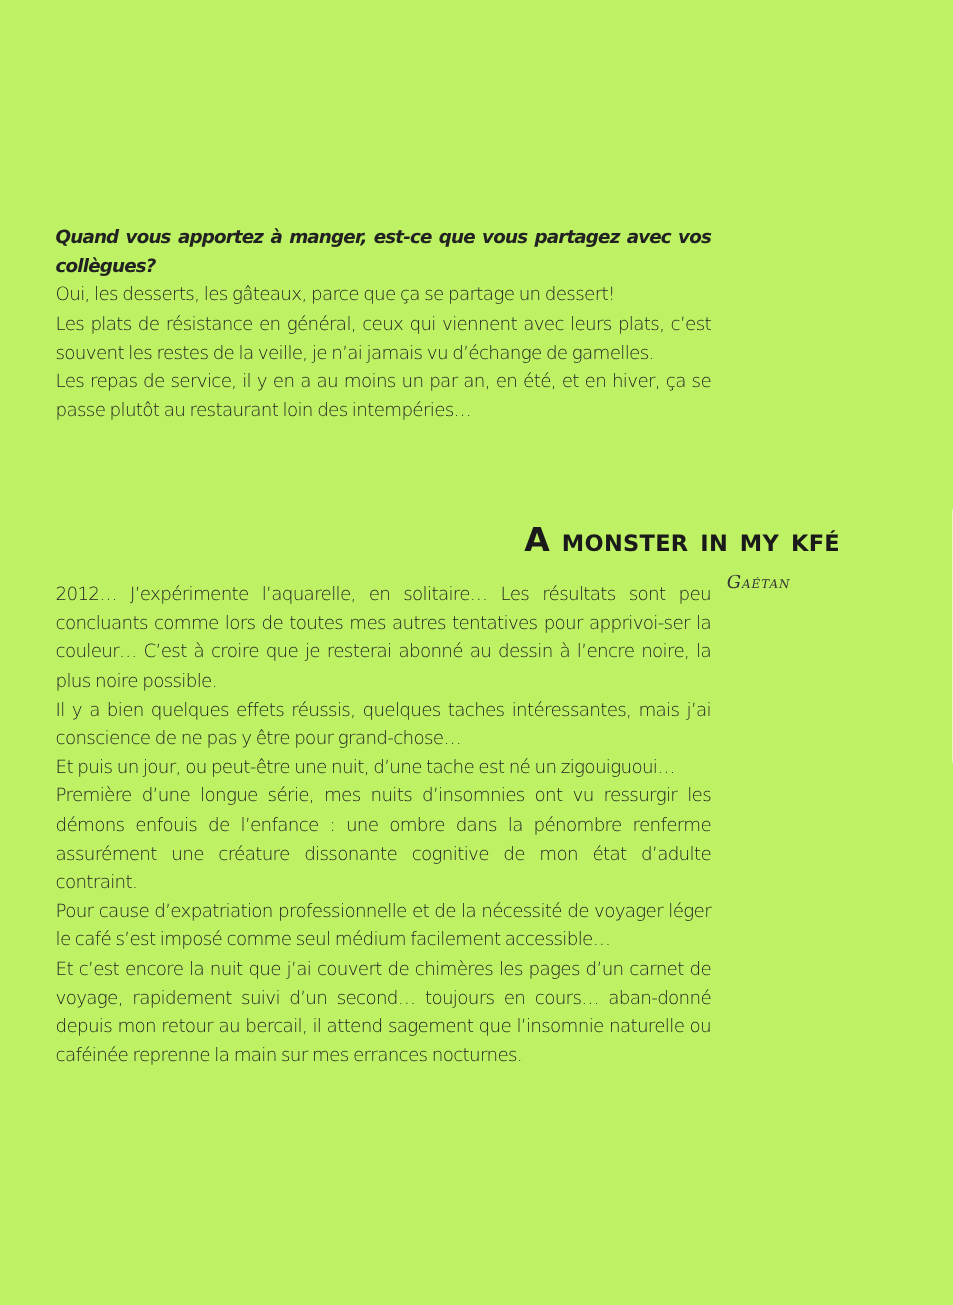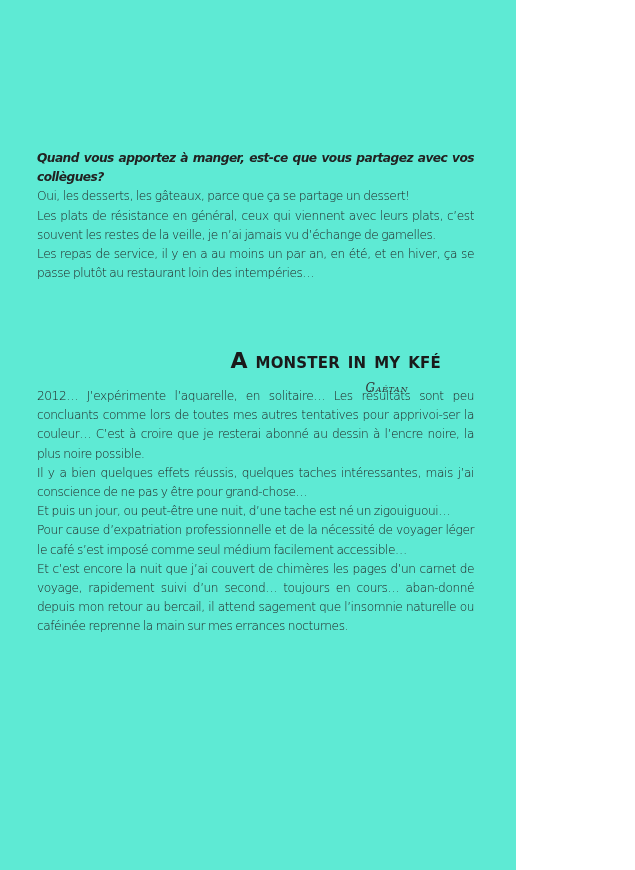--- a/index.html
+++ b/index.html
@@ -11,23 +11,23 @@
       width: 635px;
       height: 870px;
       position: relative;
       overflow: hidden;
       font-family: "DejaVu Sans", sans-serif;
       color: #1e1e1e;
     }
     .page {
       position: absolute;
       left: 0; top: 0;
-      width: 516px;
+      width: 635px;
       height: 870px;
-      background: #5eead4;
+      background: #bef264;
     }
     .block {
       position: absolute;
       left: 37px;
       width: 437px;
       font-size: 12.2px;
       line-height: 19.2px;
       letter-spacing: -0.45px;
       word-spacing: -0.5px;
       font-weight: 300;
@@ -92,19 +92,20 @@
     <p>Les repas de service, il y en a au moins un par an, en été, et en hiver, ça se passe plutôt au restaurant loin des intempéries…</p>
   </div>
 
   <div class="title">A monster in my kfé</div>
   <div class="author">Gaétan</div>
 
   <div class="block" id="story">
     <p>2012… J’expérimente l’aquarelle, en solitaire… Les résultats sont peu concluants comme lors de toutes mes autres tentatives pour apprivoi-ser la couleur… C’est à croire que je resterai abonné au dessin à l’encre noire, la plus noire possible.</p>
     <p>Il y a bien quelques effets réussis, quelques taches intéressantes, mais j’ai conscience de ne pas y être pour grand-chose…</p>
     <p>Et puis un jour, ou peut-être une nuit, d’une tache est né un zigouiguoui…</p>
+    <p>Première d’une longue série, mes nuits d’insomnies ont vu ressurgir les démons enfouis de l’enfance : une ombre dans la pénombre renferme assurément une créature dissonante cognitive de mon état d’adulte contraint.</p>
     <p>Pour cause d’expatriation professionnelle et de la nécessité de voyager léger le café s’est imposé comme seul médium facilement accessible…</p>
     <p>Et c’est encore la nuit que j’ai couvert de chimères les pages d’un carnet de voyage, rapidement suivi d’un second… toujours en cours… aban-donné depuis mon retour au bercail, il attend sagement que l’insomnie naturelle ou caféinée reprenne la main sur mes errances nocturnes.</p>
   </div>
 
   <div class="page-number">58|59</div>
 
 </div>
 
 </body></html>

